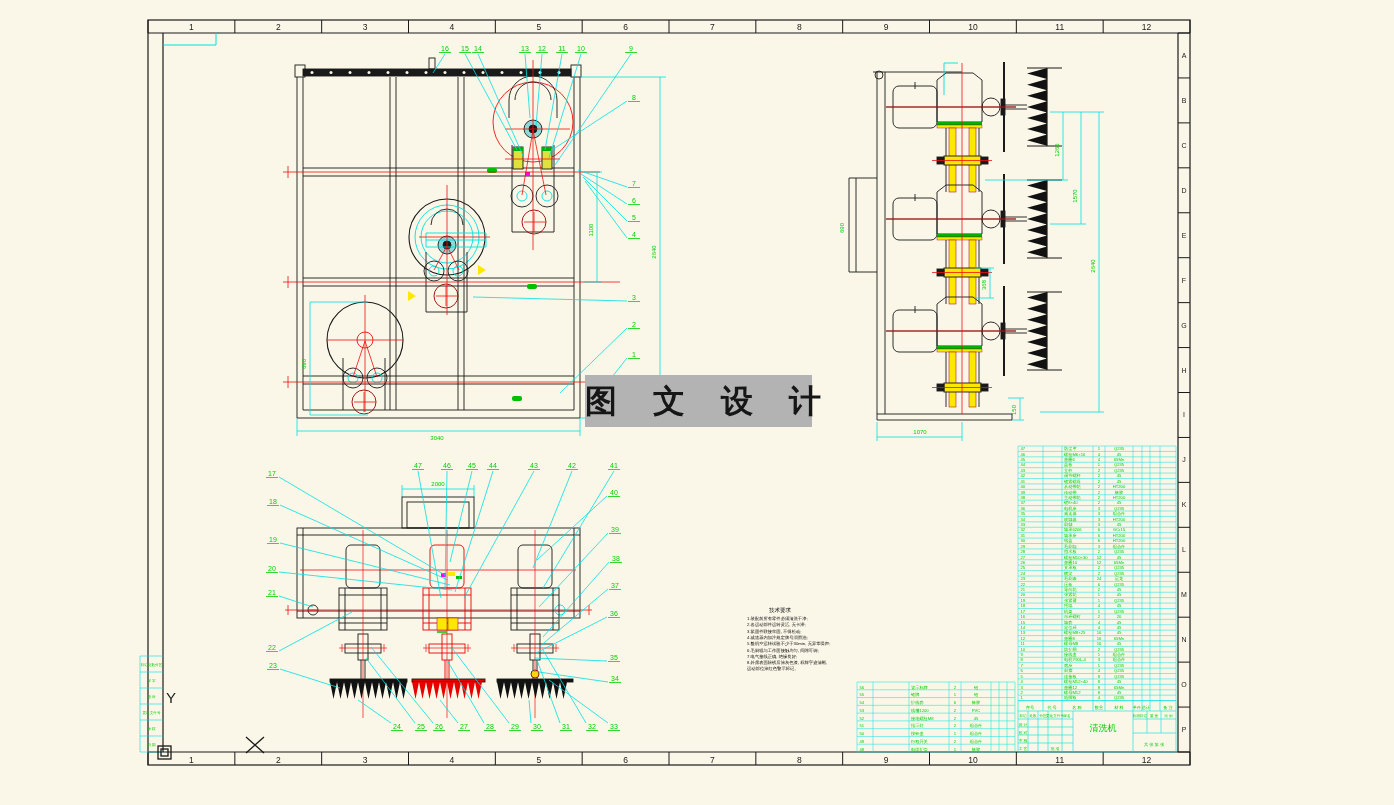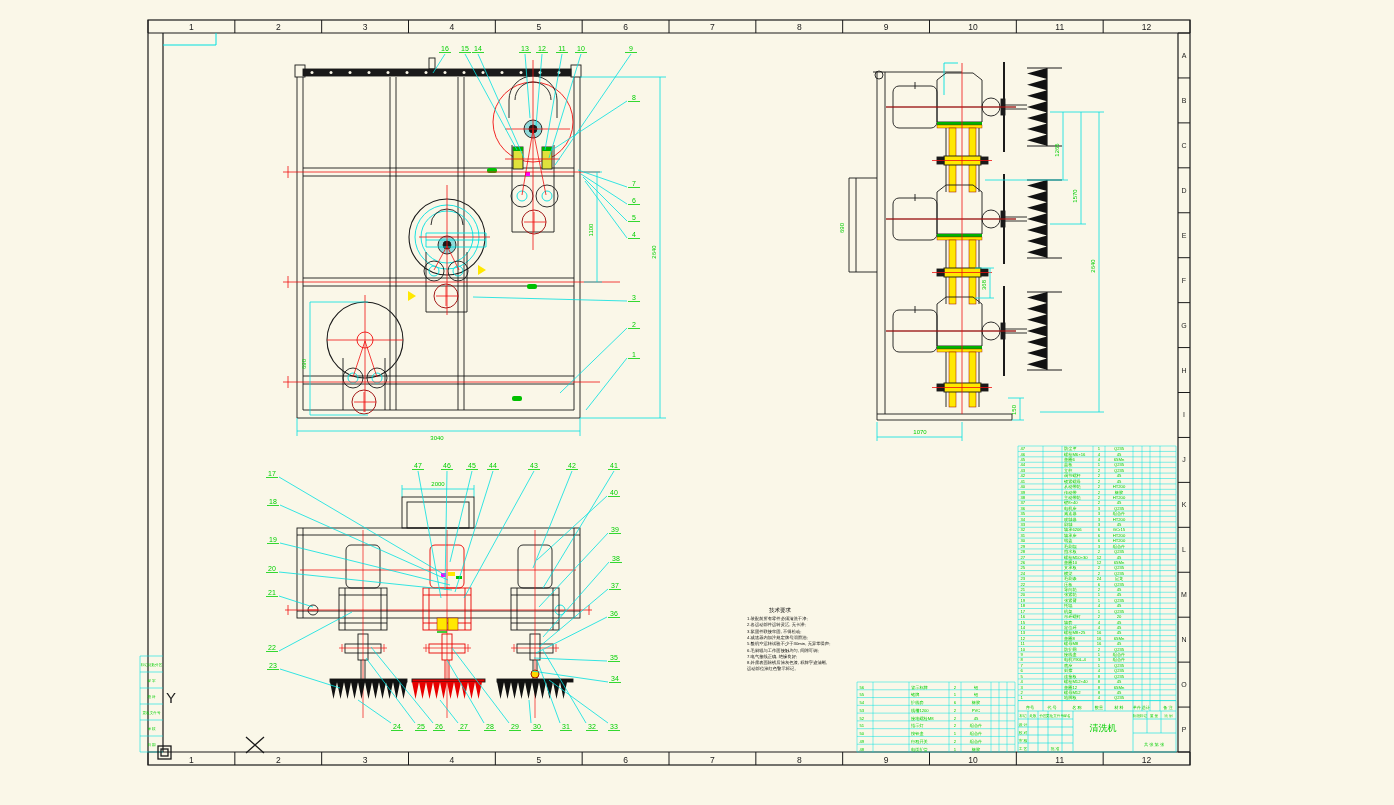--- a/index.html
+++ b/index.html
@@ -878,13 +878,14 @@
       </g>
 
     <g id="g-ucs" stroke="#1a1a1a" fill="none" stroke-width="1.3">
       <rect x="158" y="746" width="13" height="13"></rect>
       <rect x="161" y="749" width="7" height="7"></rect>
       <path d="M246,737 L264,753 M246,753 L264,737"></path>
       <text id="ucs-y" x="166" y="703" font-size="15" fill="#1a1a1a" stroke="none">Y</text>
     </g>
   </svg>
 
+  <div id="watermark">图 文 设 计</div>
 </div>
 
 </body></html>

